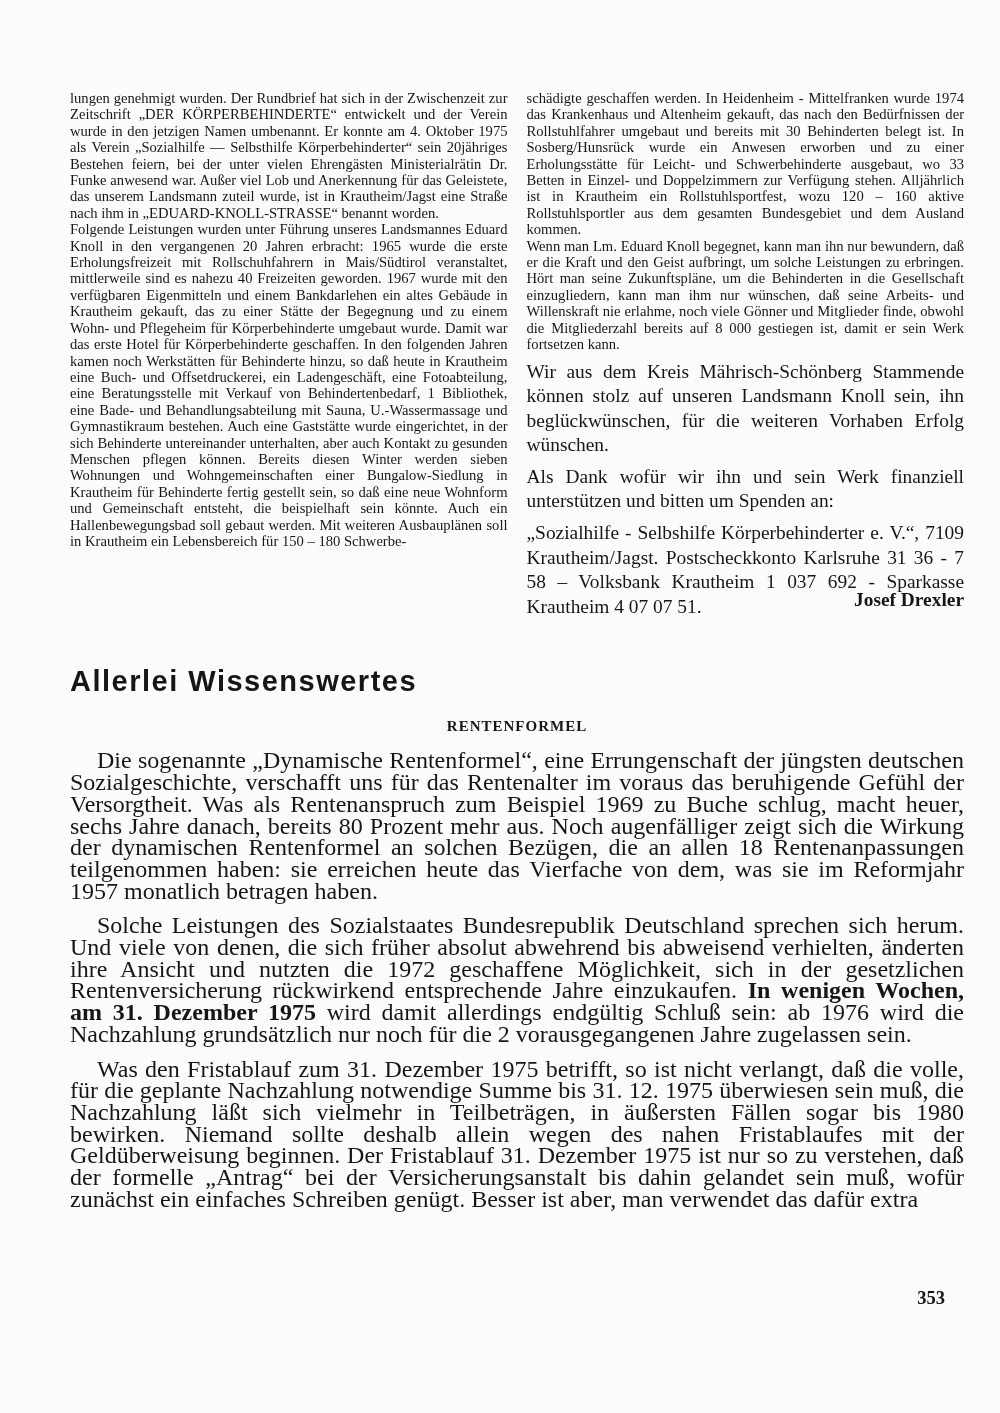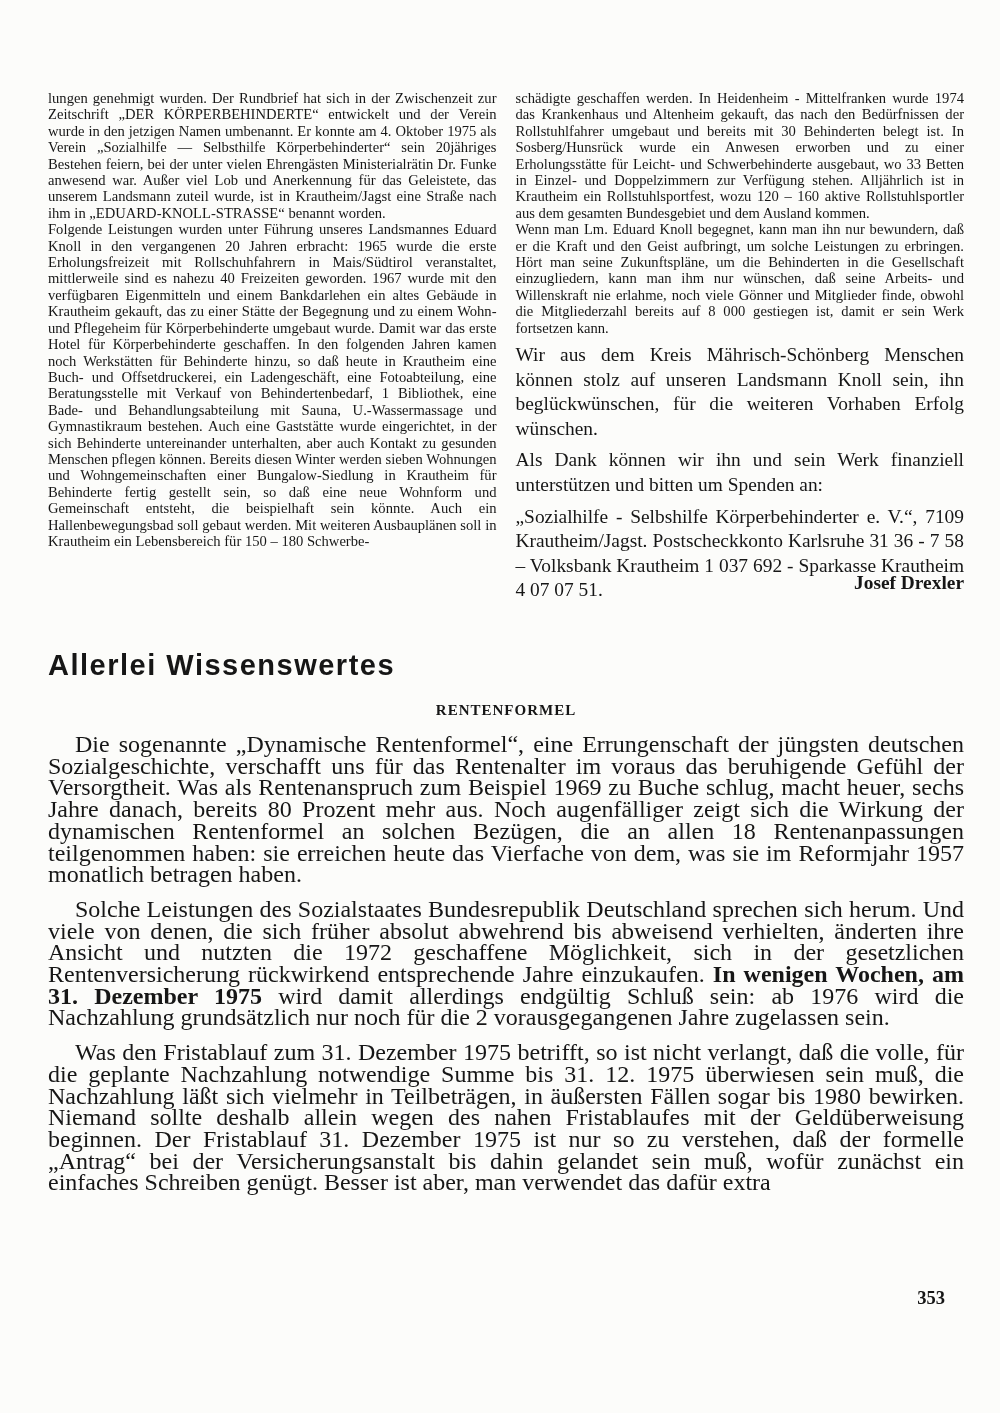--- a/index.html
+++ b/index.html
@@ -10,20 +10,21 @@
     width: 1000px;
     height: 1413px;
     background: #fcfcfa;
     color: #161616;
     font-family: "Liberation Serif", "DejaVu Serif", serif;
     position: relative;
     overflow: hidden;
   }
   .page {
     padding: 90px 36px 0 48px;
+    margin-left: 22px;
   }
   
   .twocol {
     display: flex;
     gap: 19px;
   }
   .col {
     flex: 1 1 0;
     font-size: 14.6px;
     line-height: 16.4px;
@@ -90,22 +91,22 @@
 <div class="page">
 
   <div class="twocol">
     <div class="col">
       <p>lungen genehmigt wurden. Der Rundbrief hat sich in der Zwischenzeit zur Zeitschrift „DER KÖRPERBEHINDERTE“ entwickelt und der Verein wurde in den jetzigen Namen umbenannt. Er konnte am 4. Oktober 1975 als Verein „Sozialhilfe — Selbsthilfe Körperbehinderter“ sein 20jähriges Bestehen feiern, bei der unter vielen Ehrengästen Ministerialrätin Dr. Funke anwesend war. Außer viel Lob und Anerkennung für das Geleistete, das unserem Landsmann zuteil wurde, ist in Krautheim/Jagst eine Straße nach ihm in „EDUARD-KNOLL-STRASSE“ benannt worden.</p>
       <p>Folgende Leistungen wurden unter Führung unseres Landsmannes Eduard Knoll in den vergangenen 20 Jahren erbracht: 1965 wurde die erste Erholungsfreizeit mit Rollschuhfahrern in Mais/Südtirol veranstaltet, mittlerweile sind es nahezu 40 Freizeiten geworden. 1967 wurde mit den verfügbaren Eigenmitteln und einem Bankdarlehen ein altes Gebäude in Krautheim gekauft, das zu einer Stätte der Begegnung und zu einem Wohn- und Pflegeheim für Körperbehinderte umgebaut wurde. Damit war das erste Hotel für Körperbehinderte geschaffen. In den folgenden Jahren kamen noch Werkstätten für Behinderte hinzu, so daß heute in Krautheim eine Buch- und Offsetdruckerei, ein Ladengeschäft, eine Fotoabteilung, eine Beratungsstelle mit Verkauf von Behindertenbedarf, 1 Bibliothek, eine Bade- und Behandlungsabteilung mit Sauna, U.-Wassermassage und Gymnastikraum bestehen. Auch eine Gaststätte wurde eingerichtet, in der sich Behinderte untereinander unterhalten, aber auch Kontakt zu gesunden Menschen pflegen können. Bereits diesen Winter werden sieben Wohnungen und Wohngemeinschaften einer Bungalow-Siedlung in Krautheim für Behinderte fertig gestellt sein, so daß eine neue Wohnform und Gemeinschaft entsteht, die beispielhaft sein könnte. Auch ein Hallenbewegungsbad soll gebaut werden. Mit weiteren Ausbauplänen soll in Krautheim ein Lebensbereich für 150 – 180 Schwerbe-</p>
     </div>
     <div class="col">
       <p>schädigte geschaffen werden. In Heidenheim - Mittelfranken wurde 1974 das Krankenhaus und Altenheim gekauft, das nach den Bedürfnissen der Rollstuhlfahrer umgebaut und bereits mit 30 Behinderten belegt ist. In Sosberg/Hunsrück wurde ein Anwesen erworben und zu einer Erholungsstätte für Leicht- und Schwerbehinderte ausgebaut, wo 33 Betten in Einzel- und Doppelzimmern zur Verfügung stehen. Alljährlich ist in Krautheim ein Rollstuhlsportfest, wozu 120 – 160 aktive Rollstuhlsportler aus dem gesamten Bundesgebiet und dem Ausland kommen.</p>
       <p>Wenn man Lm. Eduard Knoll begegnet, kann man ihn nur bewundern, daß er die Kraft und den Geist aufbringt, um solche Leistungen zu erbringen. Hört man seine Zukunftspläne, um die Behinderten in die Gesellschaft einzugliedern, kann man ihm nur wünschen, daß seine Arbeits- und Willenskraft nie erlahme, noch viele Gönner und Mitglieder finde, obwohl die Mitgliederzahl bereits auf 8 000 gestiegen ist, damit er sein Werk fortsetzen kann.</p>
-      <p class="large">Wir aus dem Kreis Mährisch-Schönberg Menschen können stolz auf unseren Landsmann Knoll sein, ihn beglückwünschen, für die weiteren Vorhaben Erfolg wünschen.</p>
-      <p class="large">Als Dank können wir ihn und sein Werk finanziell unterstützen und bitten um Spenden an:</p>
+      <p class="large">Wir aus dem Kreis Mährisch-Schönberg Stammende können stolz auf unseren Landsmann Knoll sein, ihn beglückwünschen, für die weiteren Vorhaben Erfolg wünschen.</p>
+      <p class="large">Als Dank wofür wir ihn und sein Werk finanziell unterstützen und bitten um Spenden an:</p>
       <p class="large donation"><span>„Sozialhilfe - Selbshilfe Körperbehinderter e. V.“, 7109 Krautheim/Jagst. Postscheckkonto Karlsruhe 31 36 - 7 58 – Volksbank Krautheim 1 037 692 - Sparkasse Krautheim 4 07 07 51.</span><span class="signature">Josef Drexler</span></p>
     </div>
   </div>
 
   <h1 class="section-title">Allerlei Wissenswertes</h1>
 
   <h2 class="section-subtitle">RENTENFORMEL</h2>
 
   <div class="body-text">
     <p>Die sogenannte „Dynamische Rentenformel“, eine Errungenschaft der jüngsten deutschen Sozialgeschichte, verschafft uns für das Rentenalter im voraus das beruhigende Gefühl der Versorgtheit. Was als Rentenanspruch zum Beispiel 1969 zu Buche schlug, macht heuer, sechs Jahre danach, bereits 80 Prozent mehr aus. Noch augenfälliger zeigt sich die Wirkung der dynamischen Rentenformel an solchen Bezügen, die an allen 18 Rentenanpassungen teilgenommen haben: sie erreichen heute das Vierfache von dem, was sie im Reformjahr 1957 monatlich betragen haben.</p>

